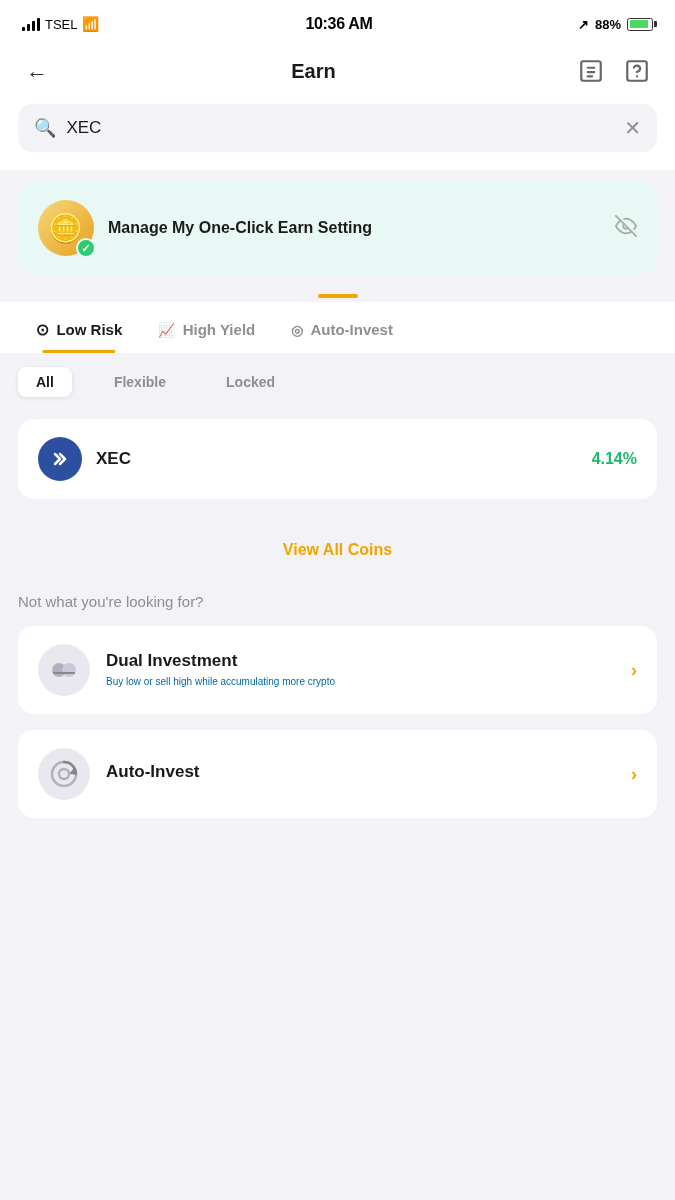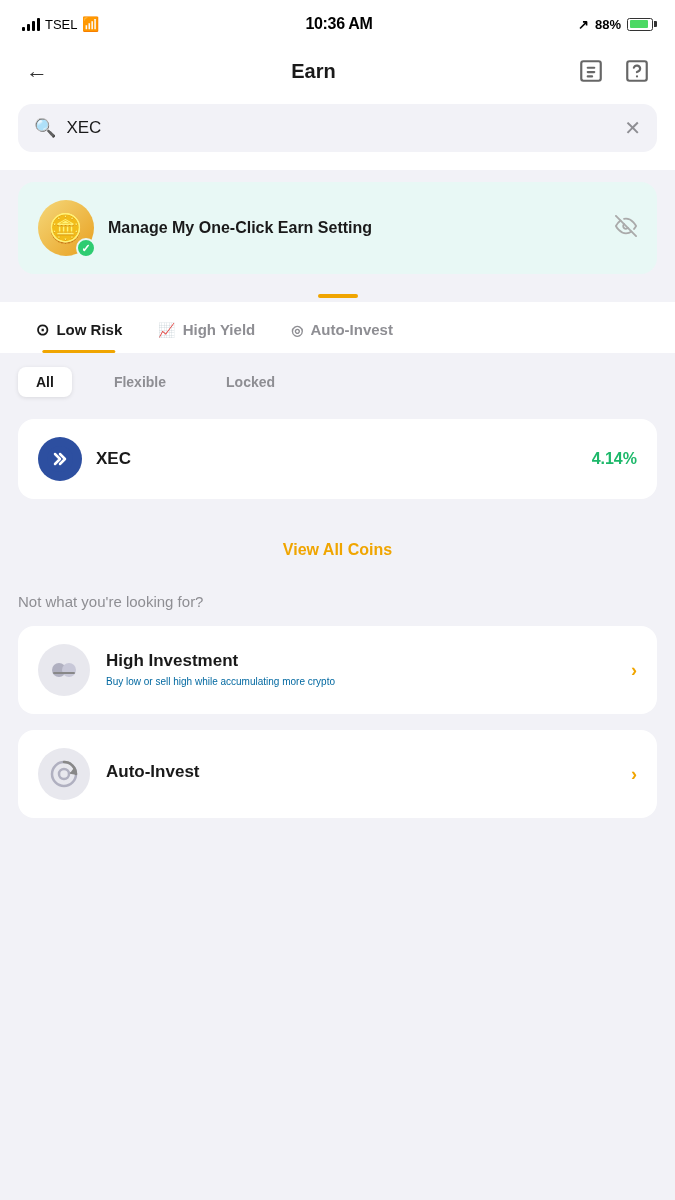--- a/index.html
+++ b/index.html
@@ -515,21 +515,21 @@
 
   <div class="alt-item">
     <div class="alt-icon">
       <svg width="30" height="30" viewBox="0 0 30 30" fill="none">
         <circle cx="10" cy="15" r="7" fill="#b0b0c0"></circle>
         <circle cx="20" cy="15" r="7" fill="#c8c8d8"></circle>
         <line x1="5" y1="18" x2="25" y2="18" stroke="#888" stroke-width="2" stroke-linecap="round"></line>
       </svg>
     </div>
     <div class="alt-text">
-      <div class="alt-title">High Investment</div>
+      <div class="alt-title">Dual Investment</div>
       <div class="alt-desc">Buy low or sell high while accumulating more crypto</div>
     </div>
     <span class="alt-arrow">›</span>
   </div>
 
   <div class="alt-item">
     <div class="alt-icon">
       <svg width="32" height="32" viewBox="0 0 32 32" fill="none">
         <circle cx="16" cy="16" r="12" stroke="#b0b0c0" stroke-width="2.5" fill="none"></circle>
         <circle cx="16" cy="16" r="5" stroke="#b0b0c0" stroke-width="2.5" fill="none"></circle>

